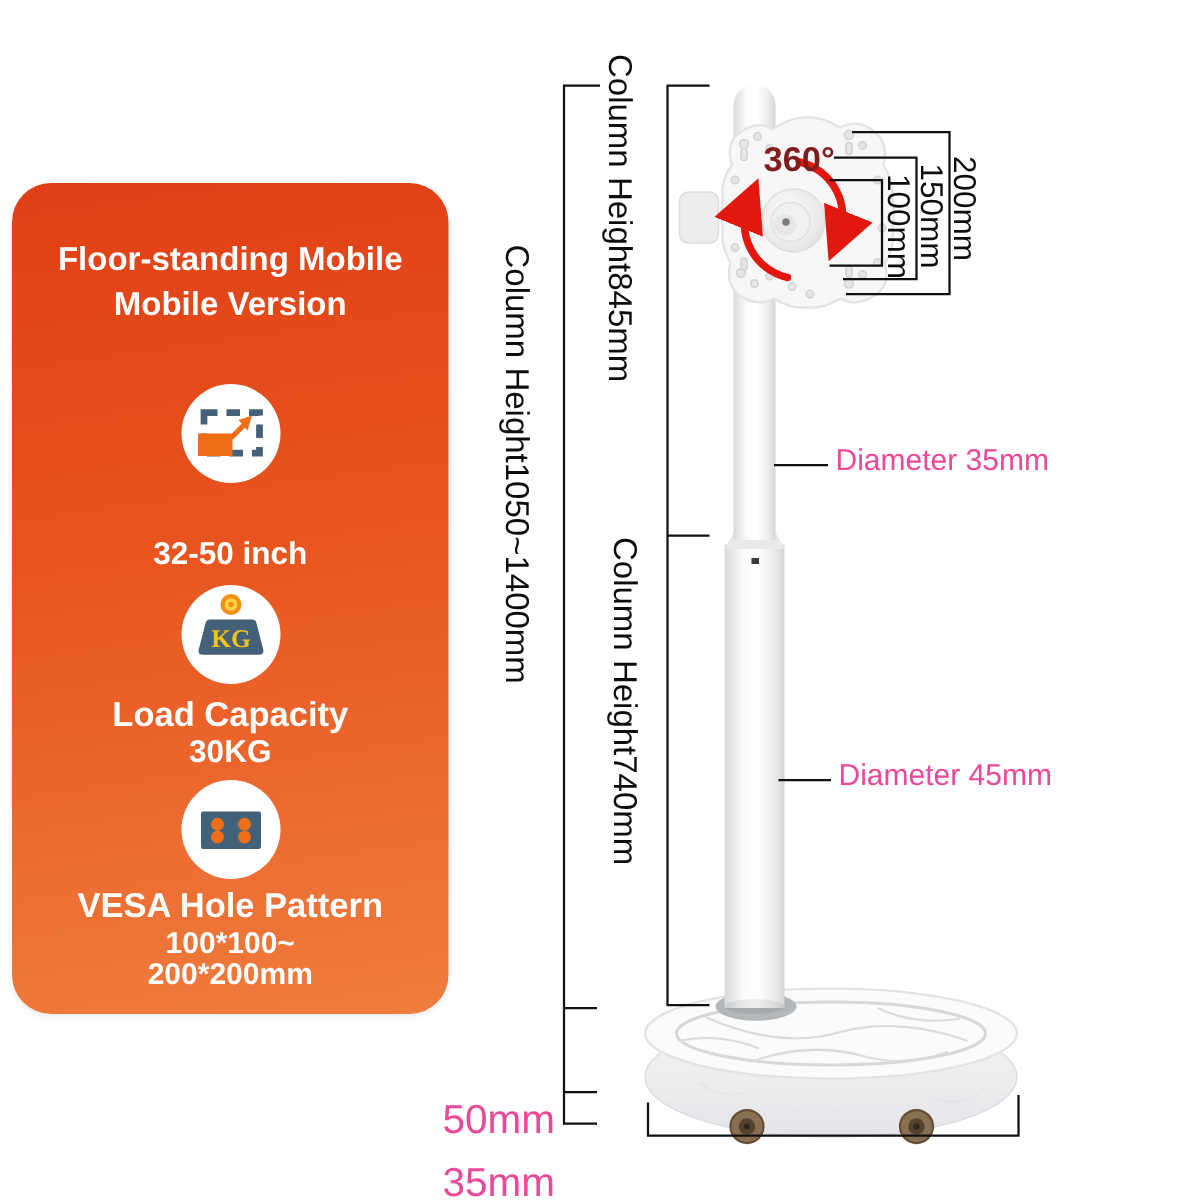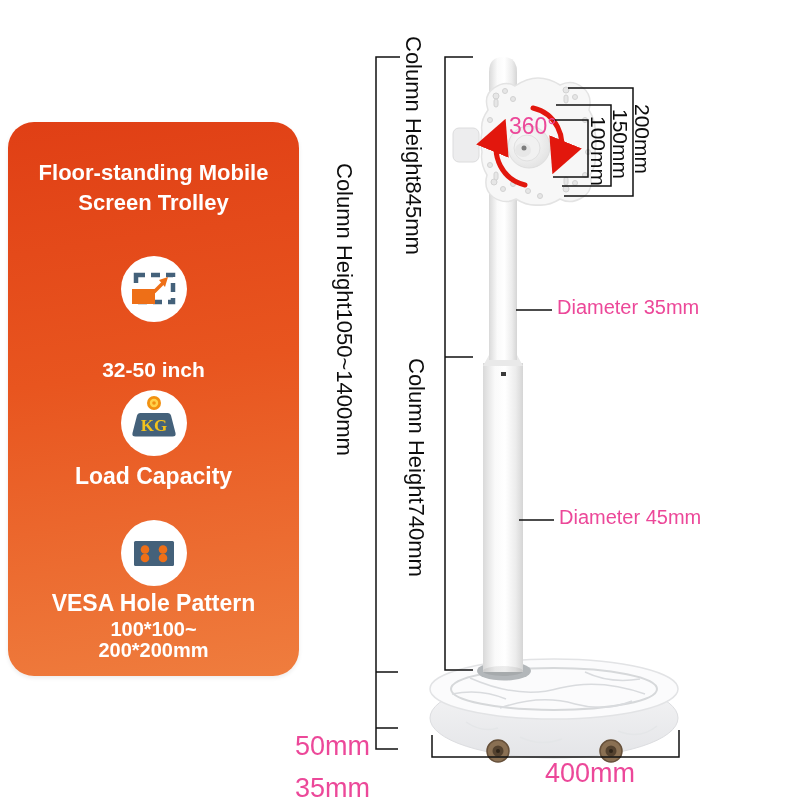--- a/index.html
+++ b/index.html
@@ -16,21 +16,21 @@
   .feat-sub{font-size:21px;font-weight:bold;}
   .feat-sub-sm{font-size:20px;font-weight:bold;}
   .icon-circle{position:absolute;left:50%;transform:translateX(-50%);width:66px;height:66px;
                border-radius:50%;background:#fff;}
 
   
   .dlabel{position:absolute;font-size:20px;color:#ec4899;white-space:nowrap;}
   .vlabel{position:absolute;writing-mode:vertical-rl;font-size:22px;color:#0d0d0d;white-space:nowrap;}
   .vlabel-sm{position:absolute;writing-mode:vertical-rl;font-size:21px;color:#0d0d0d;white-space:nowrap;}
   .big{font-size:27px;}
-  .rot{position:absolute;font-size:23px;font-weight:normal;color:#ec4899;margin-top:20px;}
+  .rot{position:absolute;font-size:23px;font-weight:bold;color:#7f1d1d;}
   .rightalign{width:75px;text-align:right;margin-top:48px;}
 
   svg{position:absolute;left:0;top:0;}
 </style>
 </head>
 <body>
 
 <div class="canvas">
 
   <svg width="800" height="800" viewBox="0 0 800 800">
@@ -153,26 +153,25 @@
 
   <div class="vlabel-sm" style="left:630px;top:104px;">200mm</div>
   <div class="vlabel-sm" style="left:608px;top:109px;">150mm</div>
   <div class="vlabel-sm" style="left:586px;top:116px;">100mm</div>
 
   <div class="dlabel" style="left:557px;top:296px;">Diameter 35mm</div>
   <div class="dlabel" style="left:559px;top:506px;">Diameter 45mm</div>
 
   <div class="dlabel big rightalign" style="left:295px;top:683px;">50mm</div>
   <div class="dlabel big rightalign" style="left:295px;top:725px;">35mm</div>
-  <div class="dlabel big" style="left:505px;top:758px;width:170px;text-align:center;">400mm</div>
 
   <aside class="panel">
     <div class="abs panel-title">
       <div>Floor-standing Mobile</div>
-      <div>Screen Trolley</div>
+      <div>Mobile Version</div>
     </div>
 
     <div class="icon-circle" style="top:134px;">
       <svg width="66" height="66" viewBox="0 0 66 66" style="position:static;">
         <rect x="15" y="19" width="37" height="27" fill="none" stroke="#44617a" stroke-width="4.5" stroke-dasharray="9 6"></rect>
         <rect x="11" y="33" width="23" height="15" fill="#ee6f17"></rect>
         <line x1="33" y1="36" x2="42" y2="27" stroke="#ee6f17" stroke-width="3.5"></line>
         <polygon points="47,21 38,24 44,31" fill="#ee6f17"></polygon>
       </svg>
     </div>
@@ -181,20 +180,21 @@
     <div class="icon-circle" style="top:268px;font-family:Liberation Serif, serif;">
       <svg width="66" height="66" viewBox="0 0 66 66" style="position:static;">
         <circle cx="33" cy="13" r="7" fill="#f29111"></circle>
         <circle cx="33" cy="13" r="4.2" fill="#ffd24a"></circle>
         <circle cx="33" cy="13" r="1.8" fill="#f29111"></circle>
         <path d="M19 23 H47 Q49.5 23 50 25.5 L54.5 43 Q55.3 46.5 51.5 46.5 H14.5 Q10.7 46.5 11.5 43 L16 25.5 Q16.5 23 19 23 Z" fill="#44617a"></path>
         <text x="33" y="41" text-anchor="middle" font-size="17" font-weight="bold" fill="#f2c21c">KG</text>
       </svg>
     </div>
     <div class="abs feat-title" style="top:341px;">Load Capacity</div>
+    <div class="abs feat-sub" style="top:368px;">30KG</div>
 
     <div class="icon-circle" style="top:398px;">
       <svg width="66" height="66" viewBox="0 0 66 66" style="position:static;">
         <rect x="13" y="21" width="40" height="25" rx="1.5" fill="#44617a"></rect>
         <circle cx="24" cy="29.5" r="4.3" fill="#ee6f17"></circle>
         <circle cx="42" cy="29.5" r="4.3" fill="#ee6f17"></circle>
         <circle cx="24" cy="38" r="4.3" fill="#ee6f17"></circle>
         <circle cx="42" cy="38" r="4.3" fill="#ee6f17"></circle>
       </svg>
     </div>

